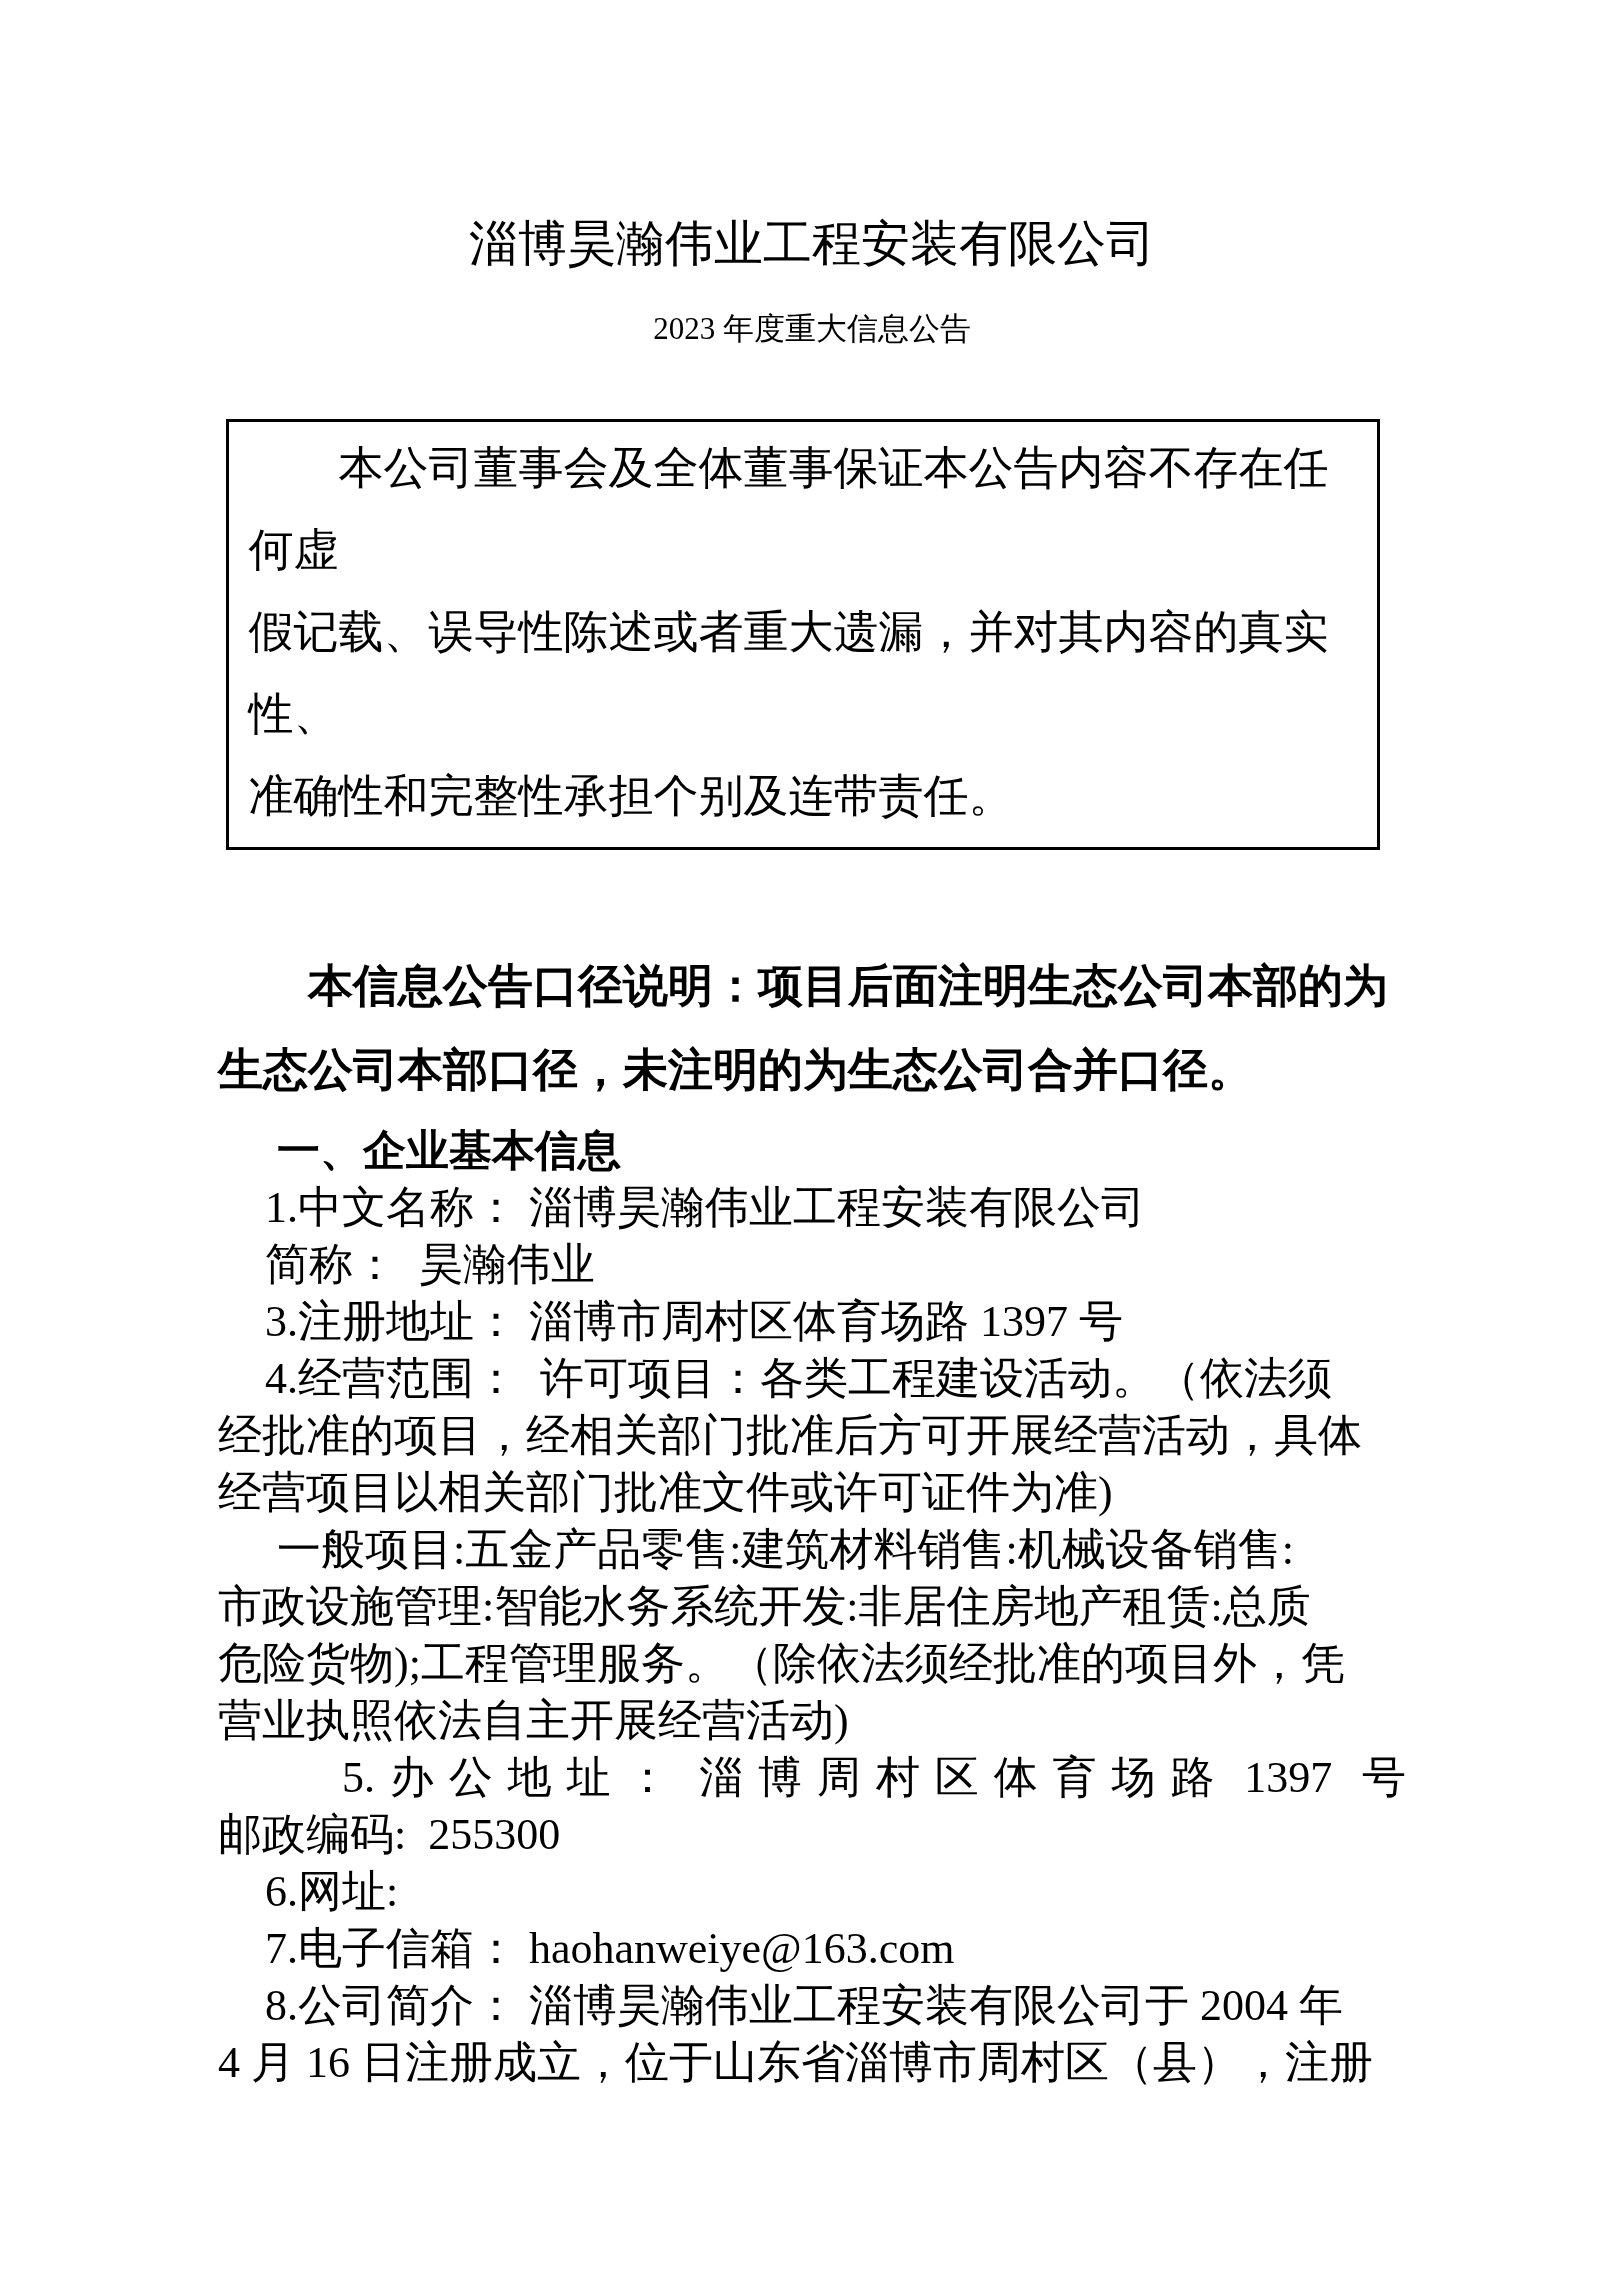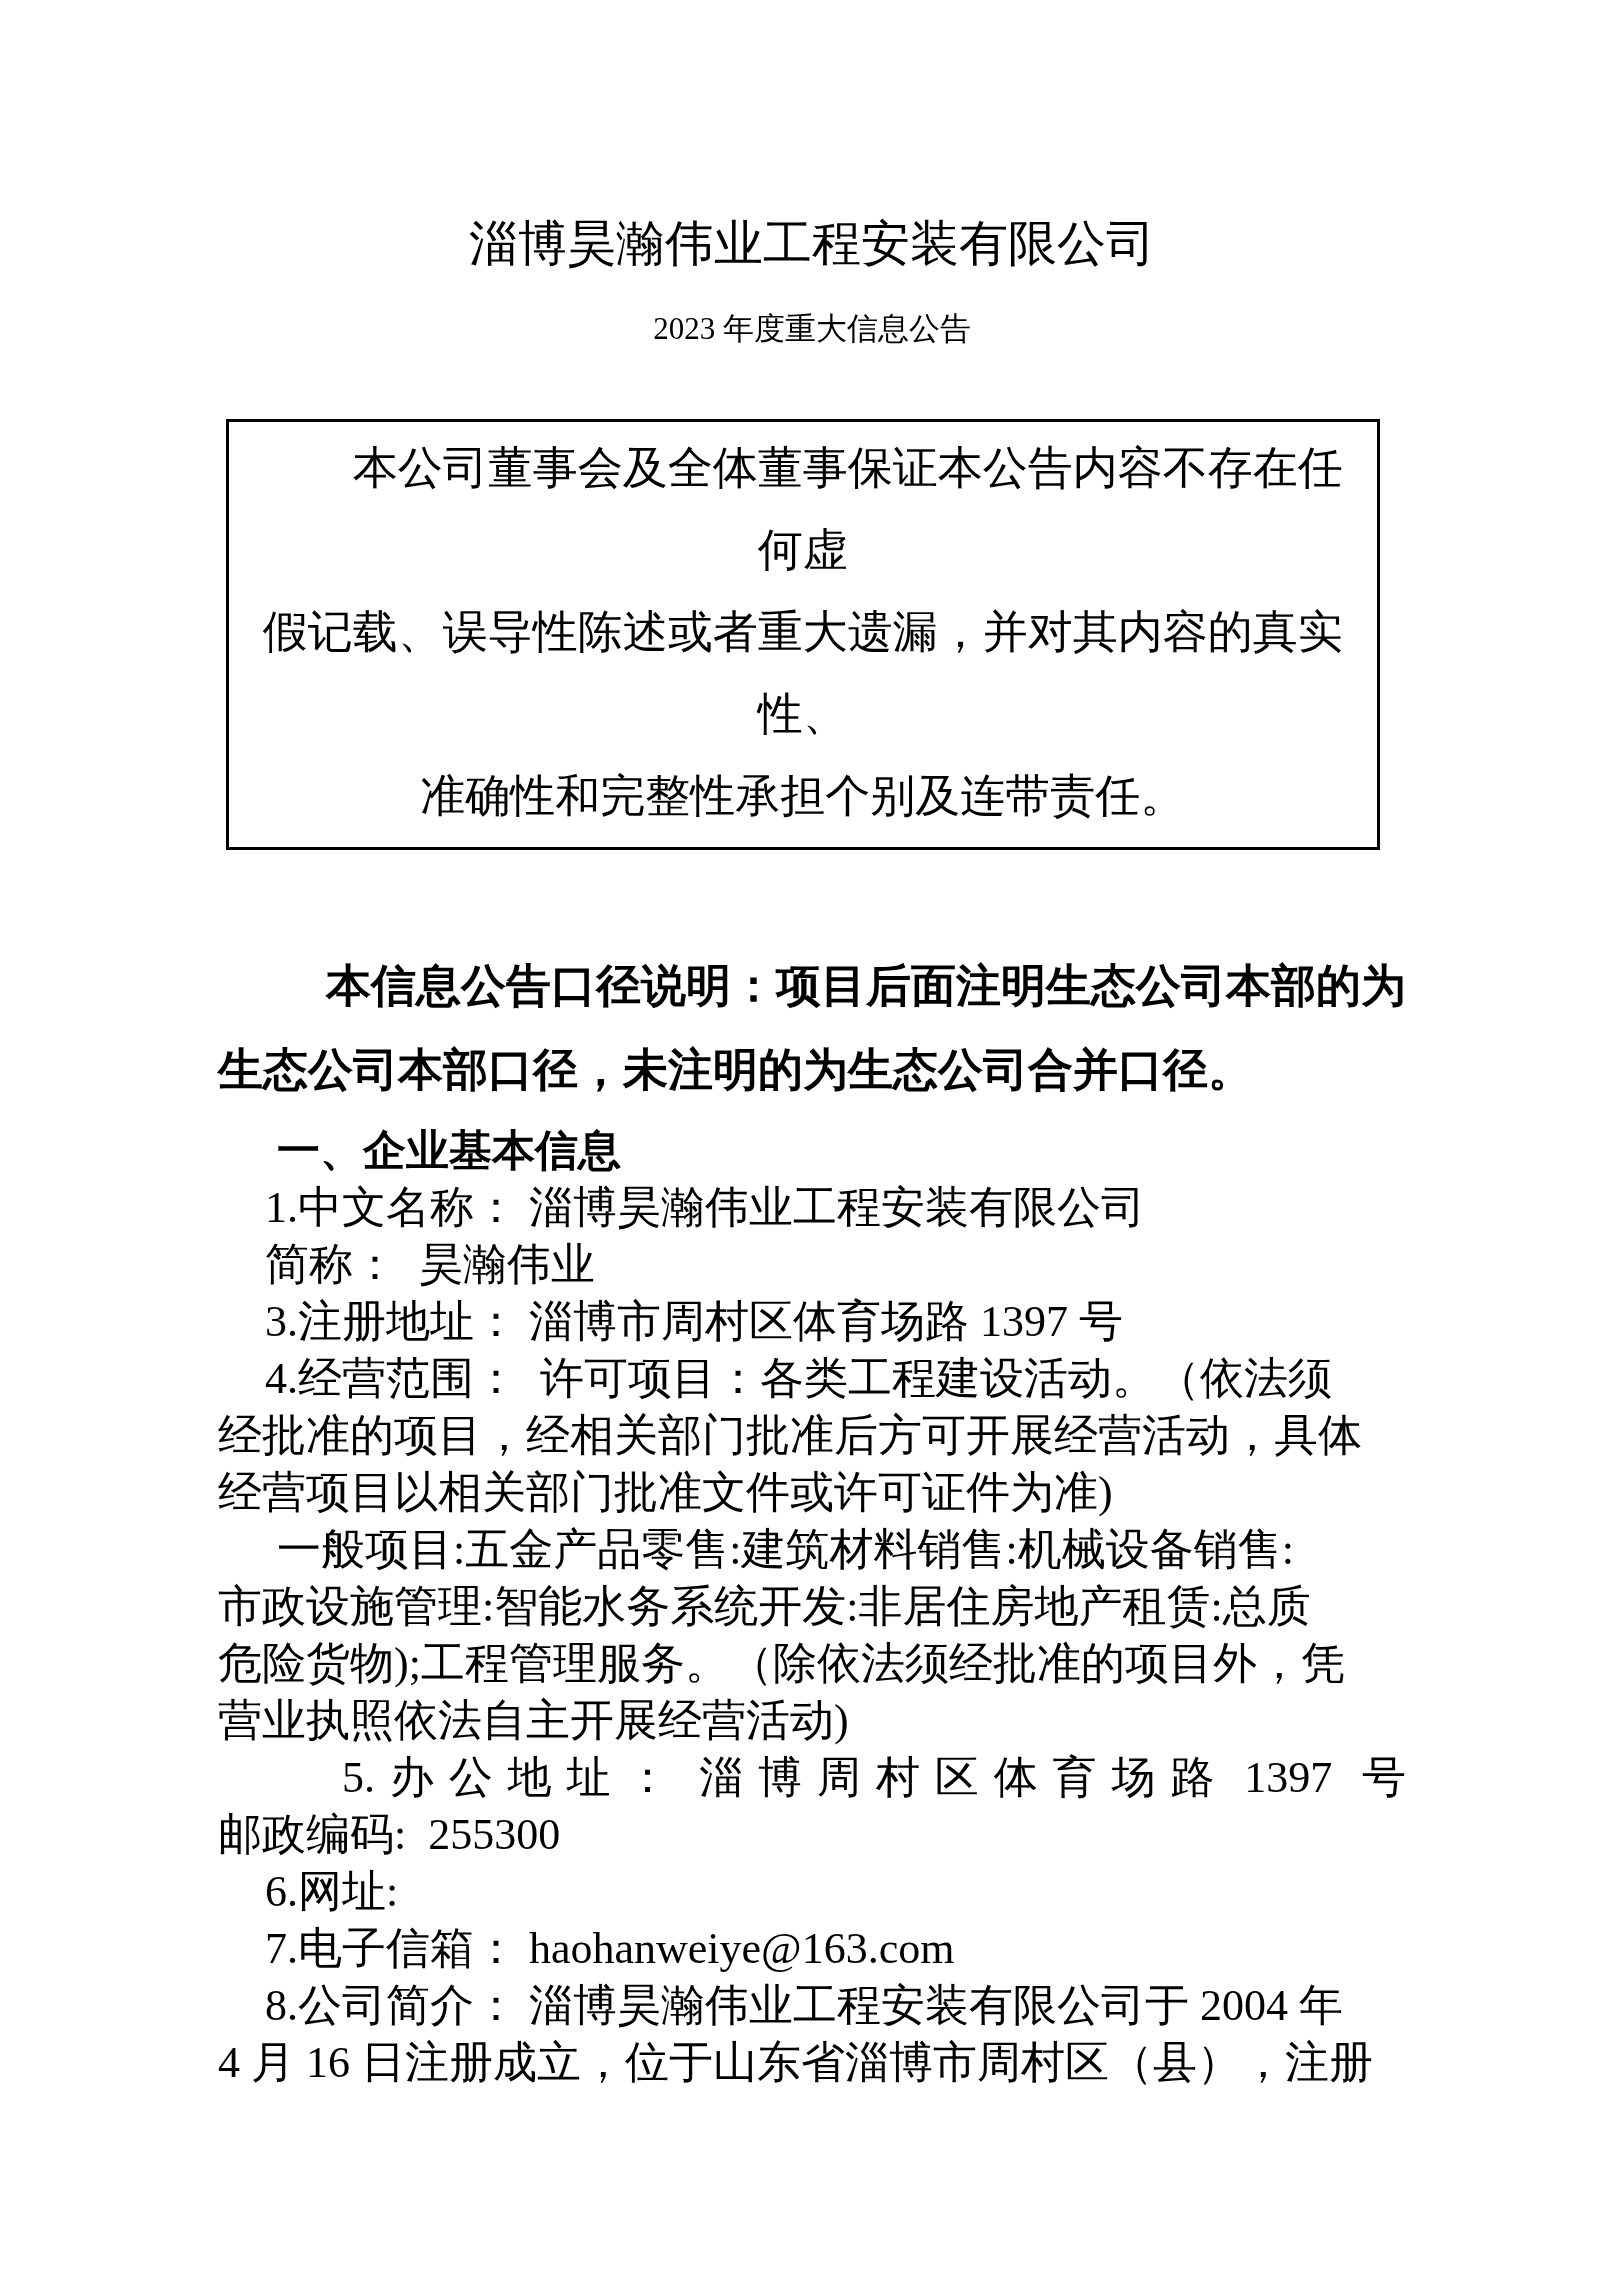--- a/index.html
+++ b/index.html
@@ -36,37 +36,35 @@
     margin-left: 7.8px;
     width: 1154px;
     box-sizing: border-box;
     border: 3.9px solid #000000;
     padding: 5.9px 19.6px 9.8px 19.6px;
   }
   .box-line {
     font-size: 45px;
     line-height: 82px;
     white-space: pre-wrap;
-    text-align: center;
   }
   .box-lines .box-line:first-child {
     text-indent: 2em;
   }
   .scope {
     margin-top: 94px;
   }
   .scope-line {
     font-size: 45px;
     font-weight: bold;
     line-height: 84px;
     white-space: pre-wrap;
   }
   .scope-lines .scope-line:first-child {
     text-indent: 2em;
-    text-align: right;
   }
   .heading {
     margin-top: 9.8px;
     font-size: 43px;
     font-weight: bold;
     line-height: 57px;
     text-indent: 59px;
     white-space: pre-wrap;
   }
   .body-line {

